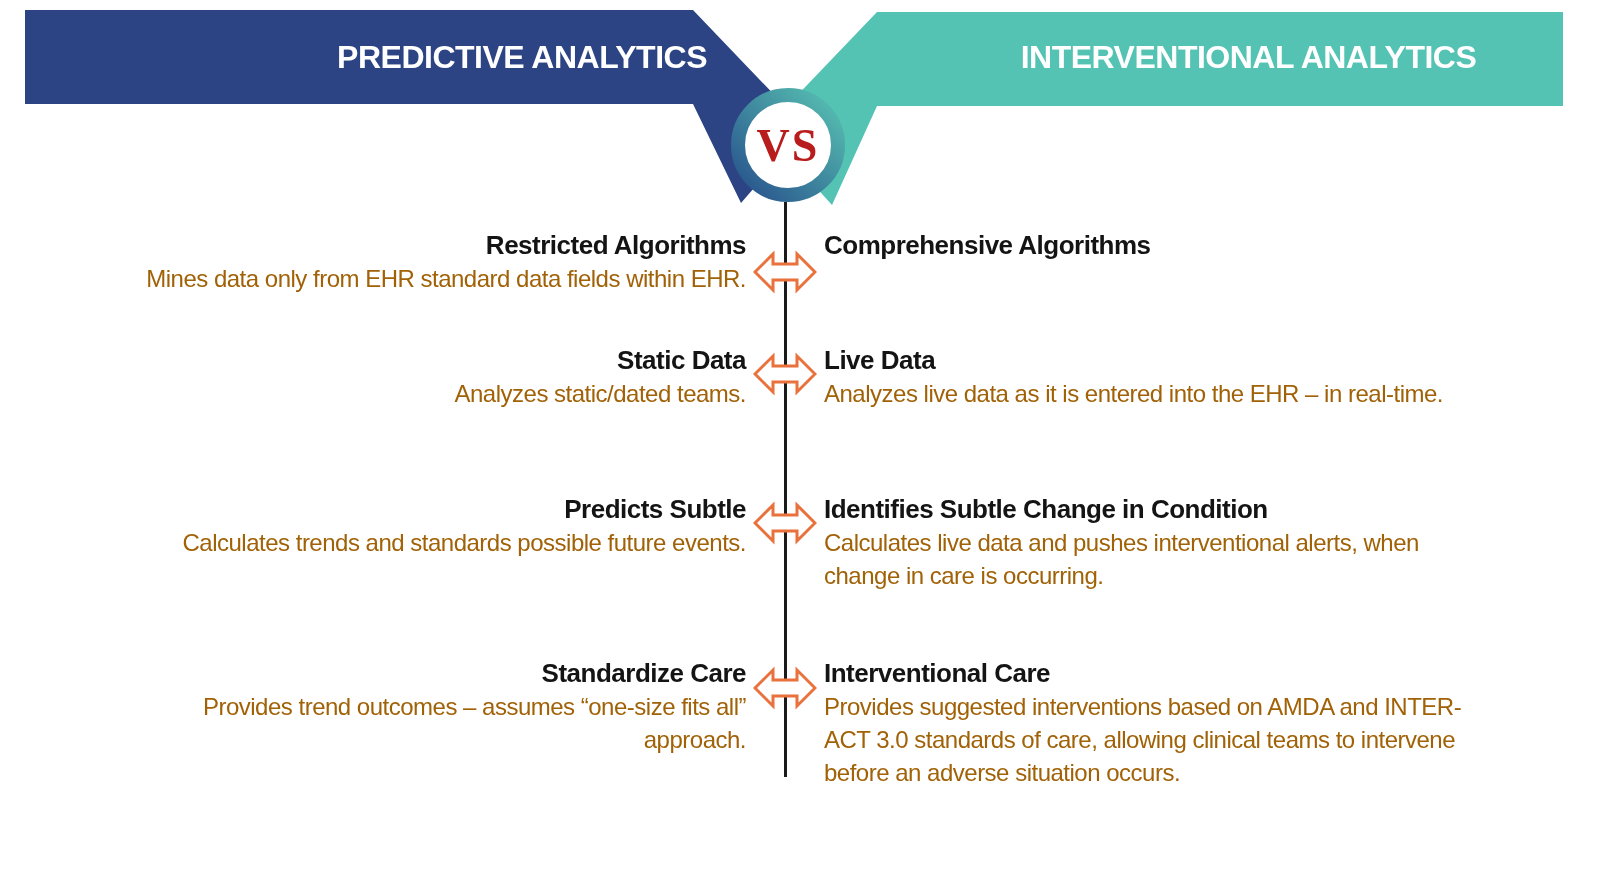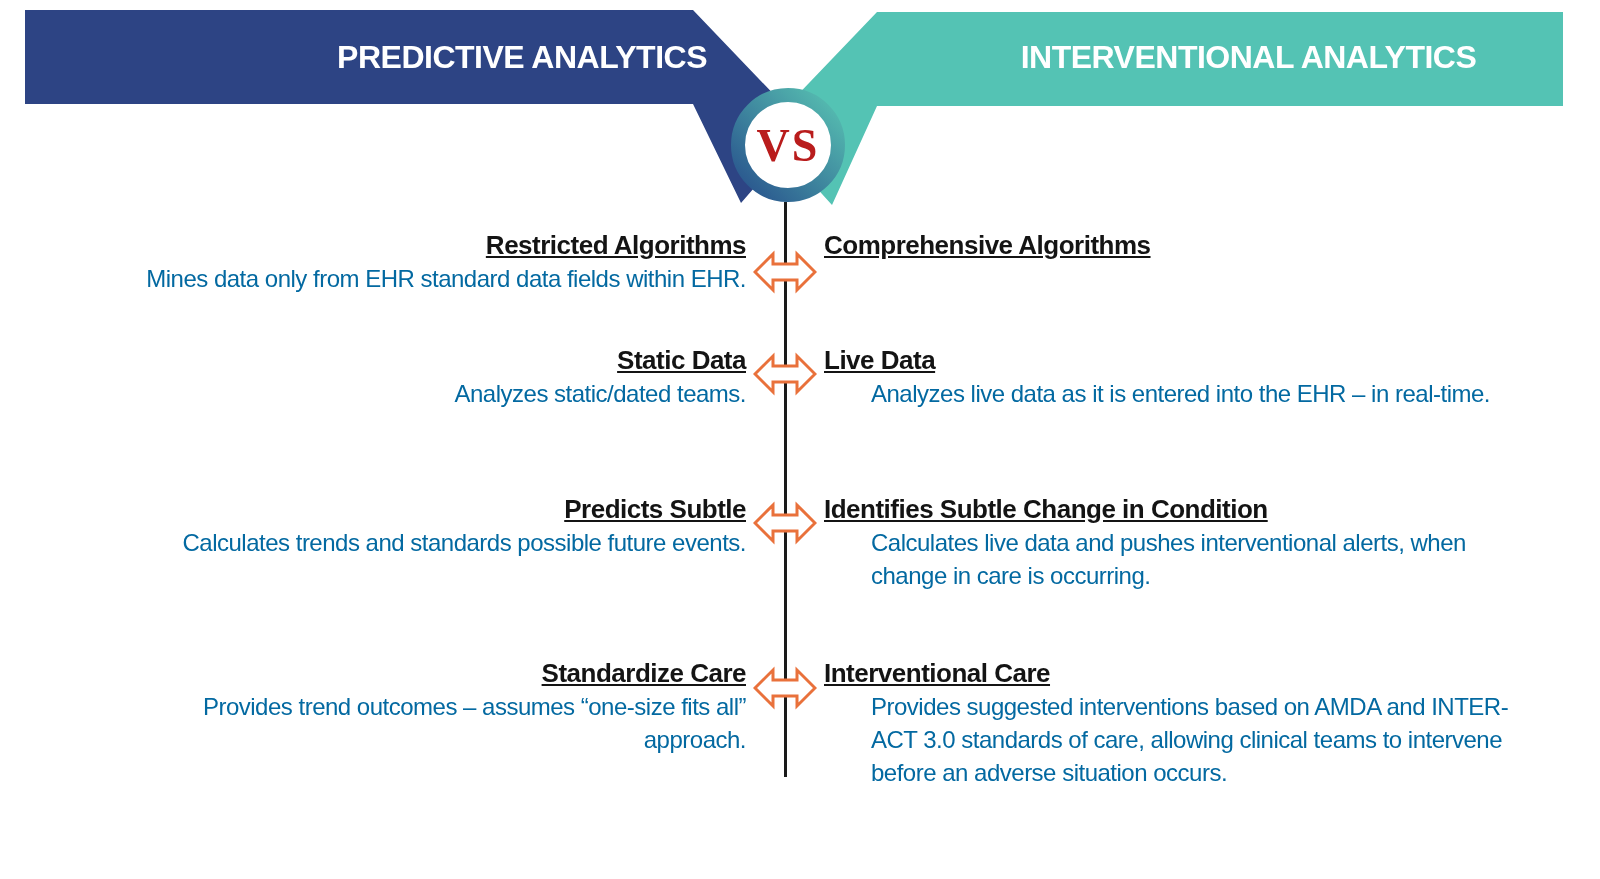--- a/index.html
+++ b/index.html
@@ -25,22 +25,22 @@
     font-family:"Liberation Serif","DejaVu Serif",serif;font-weight:bold;
     font-size:46px;letter-spacing:2px;color:#b91c1c;}
 
   
   .divider-line{position:absolute;left:784px;top:202px;width:3px;height:575px;background:#1A1A1A;}
 
   
   .row{position:absolute;left:0;width:1600px;}
   .row-left{position:absolute;left:0;top:0;width:746px;text-align:right;}
   .row-right{position:absolute;left:824px;top:0;width:760px;text-align:left;}
-  .item-title{font-size:26px;font-weight:bold;letter-spacing:-0.5px;line-height:34px;color:#141414;white-space:pre-line;text-decoration:underline;}
-  .item-body{font-size:24px;font-weight:normal;letter-spacing:-0.5px;line-height:33px;color:#0369a1;white-space:pre-line;padding-left:47px;}
+  .item-title{font-size:26px;font-weight:bold;letter-spacing:-0.5px;line-height:34px;color:#141414;white-space:pre-line;}
+  .item-body{font-size:24px;font-weight:normal;letter-spacing:-0.5px;line-height:33px;color:#a16207;white-space:pre-line;}
 
   .row-1{top:228px;}
   .row-2{top:343px;}
   .row-3{top:492px;}
   .row-4{top:656px;}
 
   
   .swap-arrow{position:absolute;left:753px;width:64px;height:44px;}
   .arrow-1{top:250px;}
   .arrow-2{top:352px;}

